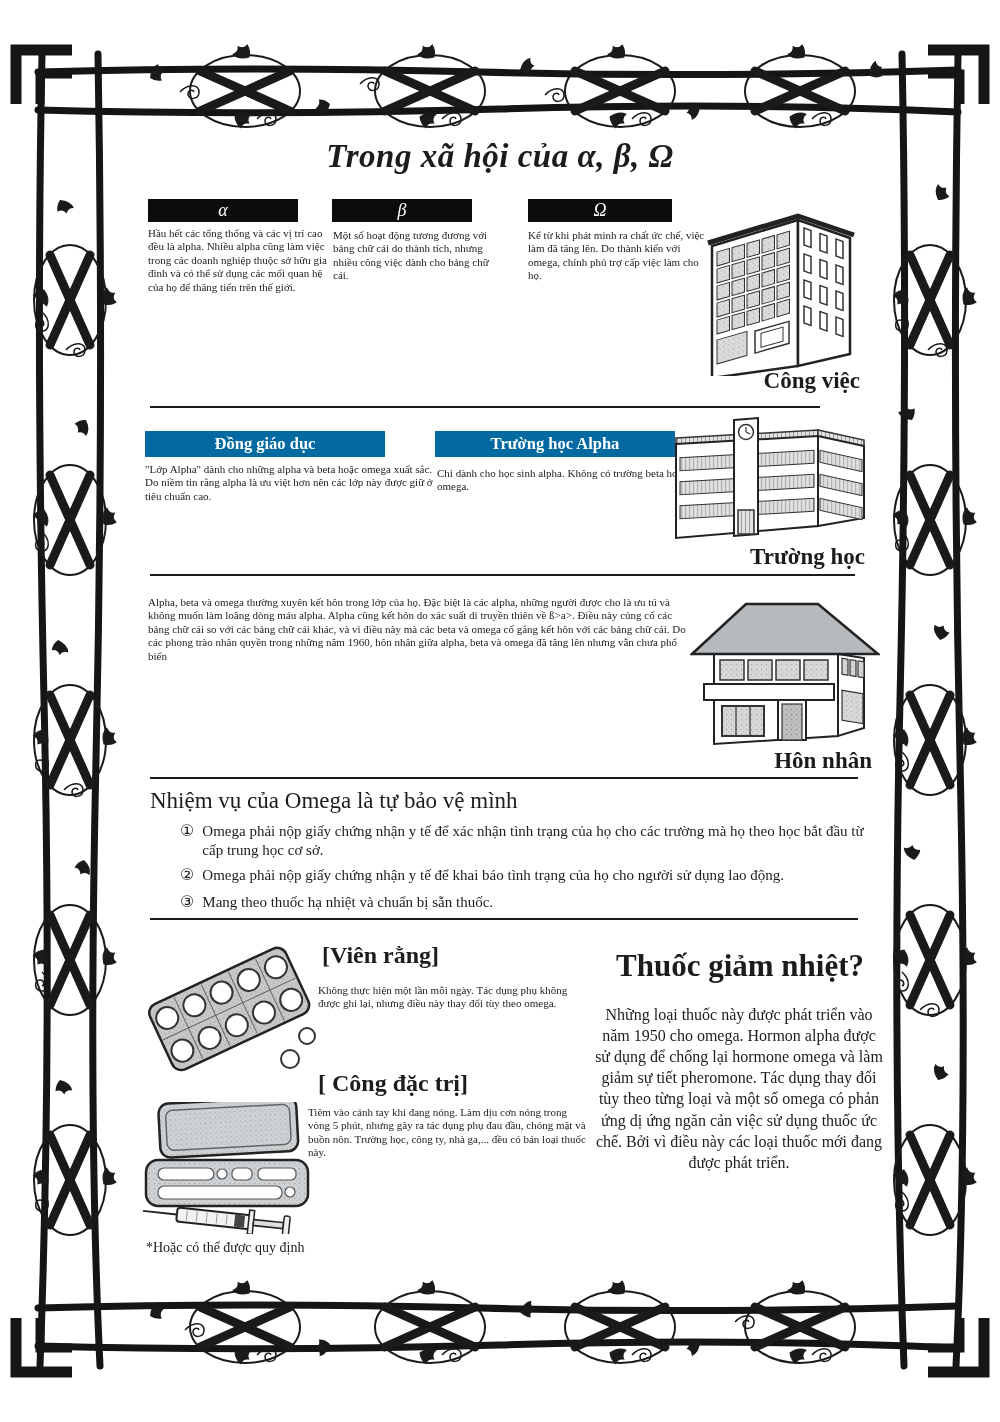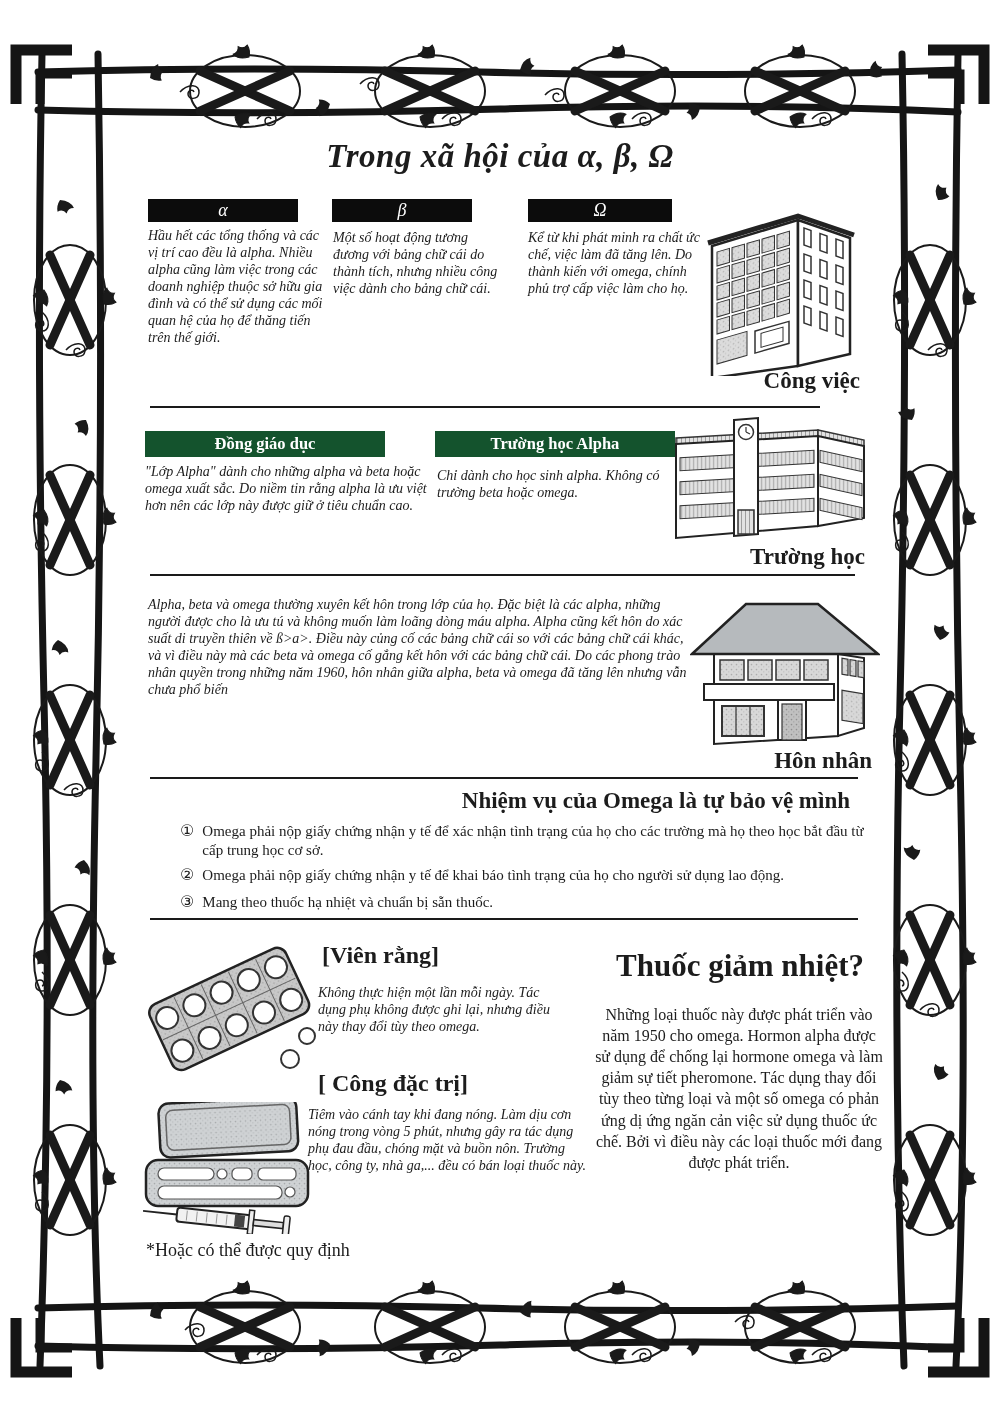--- a/index.html
+++ b/index.html
@@ -7,32 +7,32 @@
     width:1000px;height:1422px;position:relative;overflow:hidden;
     background:#ffffff;color:#1c1c1c;
     font-family:"Liberation Serif","DejaVu Serif",serif;
   }
   .abs{position:absolute;}
   .frame{left:0;top:0;z-index:0;}
   .content{z-index:1;}
   .title{font-size:33px;font-weight:bold;text-align:center;letter-spacing:.5px;font-style:italic;}
   .colhead{background:#0c0c0c;color:#fff;height:23px;line-height:23px;text-align:center;
            font-style:italic;font-size:18px;}
-  .secbar{background:#14532d;color:#fff;height:26px;line-height:26px;text-align:center;
+  .secbar{background:#0369a1;color:#fff;height:26px;line-height:26px;text-align:center;
           font-weight:bold;font-size:16.5px;}
-  .body{font-size:14px;line-height:1.22;font-style:italic;}
+  .body{font-size:11px;line-height:1.22;}
   .caption{font-size:23px;font-weight:bold;text-align:right;}
   .hr{background:#1a1a1a;height:2px;}
-  .duty-head{font-size:23px;font-weight:bold;text-align:right;}
+  .duty-head{font-size:23px;font-weight:normal;text-align:left;}
   .duty-item{display:flex;align-items:flex-start;font-size:15px;line-height:1.25;}
   .duty-num{font-family:"DejaVu Sans",sans-serif;font-size:16px;margin-right:8px;line-height:1.15;}
   .medhead{font-size:24px;font-weight:bold;}
   .bighead{font-size:31px;font-weight:bold;text-align:center;margin-top:12px;}
   .centerp{font-size:16px;line-height:1.32;text-align:center;}
-  .foot{font-size:18px;}
+  .foot{font-size:14px;}
 </style>
 </head>
 <body>
 
 <svg class="abs frame" width="1000" height="1422" viewBox="0 0 1000 1422" aria-hidden="true">
   <defs>
     <g id="leaf">
         <path d="M0,0 Q6,-9 14,-8 Q11,-3 15,1 Q9,2 9,8 Q3,6 0,0 Z" fill="#1a1a1a"></path>
       </g>
     <g id="curl" fill="none" stroke="#1a1a1a" stroke-width="1.5">

